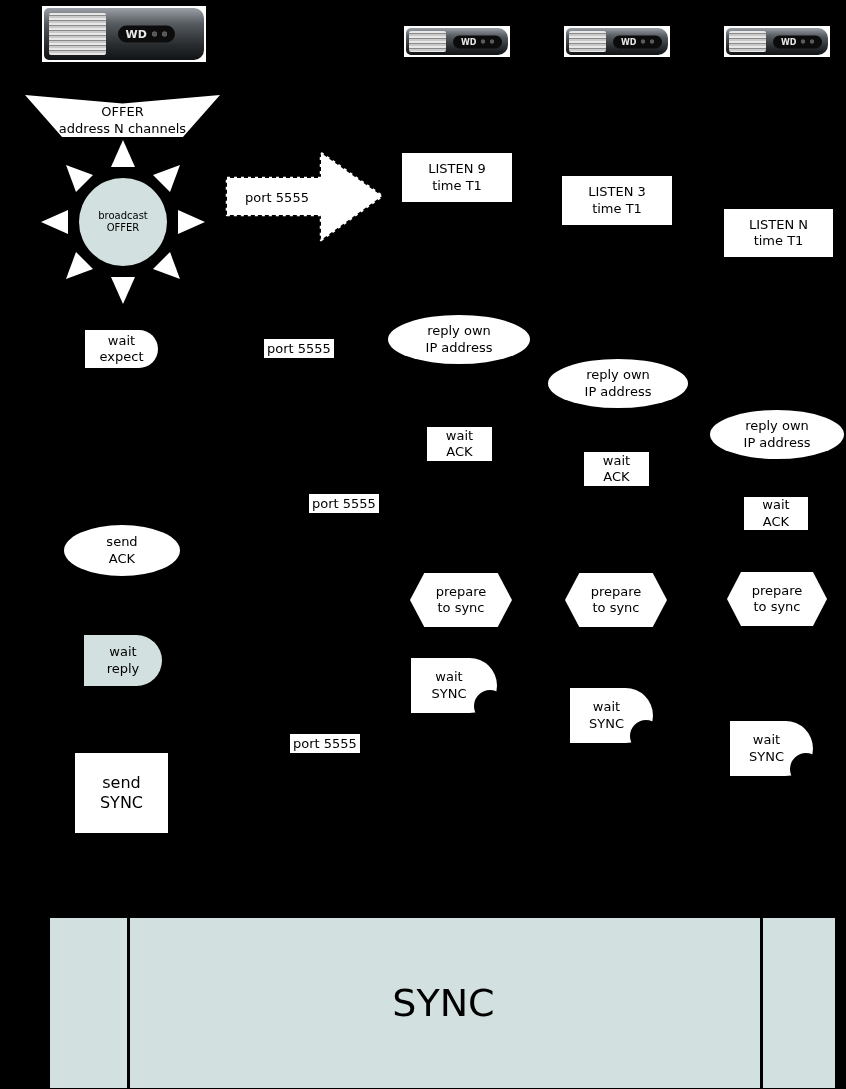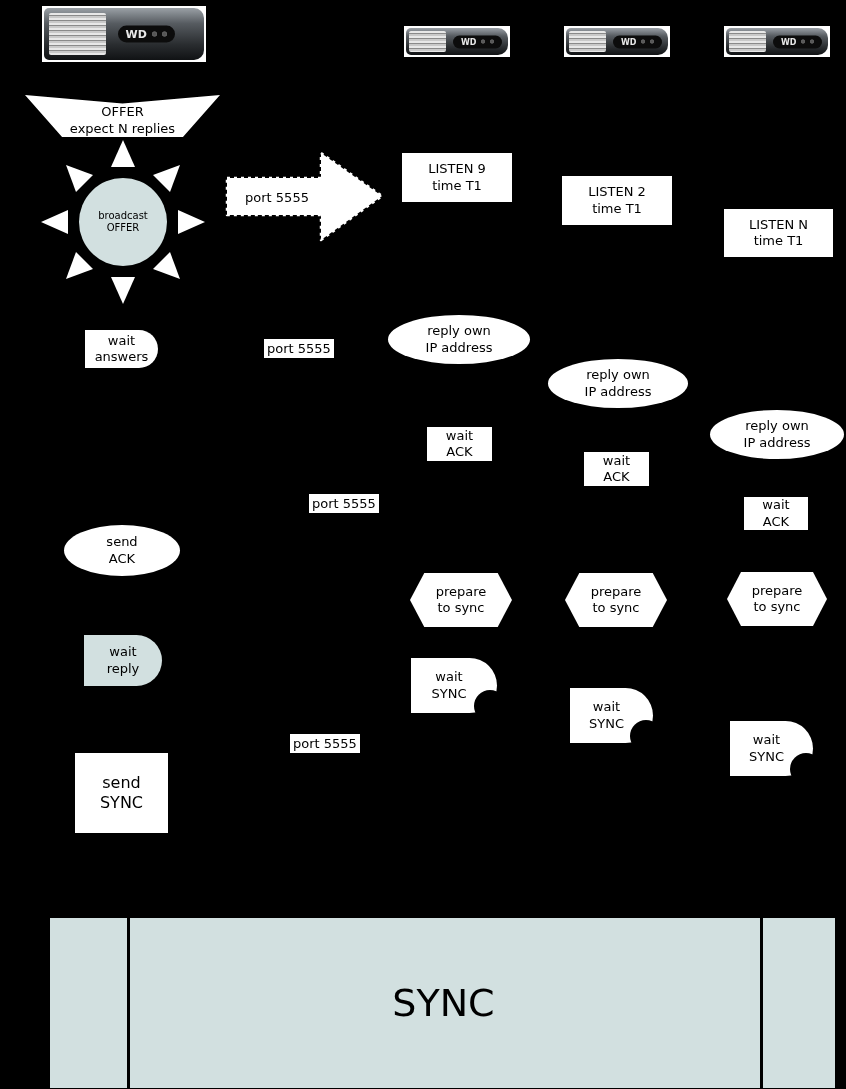--- a/index.html
+++ b/index.html
@@ -95,21 +95,21 @@
       <div class="dev-panel">
         <span class="dev-logo">WD</span>
         <span class="dev-btn"></span>
         <span class="dev-btn"></span>
       </div>
     </div>
   </div>
 
   <div class="shape banner" style="left:25px;top:95px;width:195px;height:42px;">
     <span>OFFER</span>
-    <span>expect N replies</span>
+    <span>address N channels</span>
   </div>
 
   <div class="sun" style="left:38px;top:137px;width:170px;height:170px;">
     <svg width="170" height="170" viewBox="0 0 170 170">
       <g fill="#ffffff">
         <polygon points="85,3 73,30 97,30"></polygon>
         <polygon points="85,167 73,140 97,140"></polygon>
         <polygon points="3,85 30,73 30,97"></polygon>
         <polygon points="167,85 140,73 140,97"></polygon>
         <polygon points="28,28 55,38 38,55"></polygon>
@@ -127,21 +127,21 @@
 
   <div class="arrow-wrap" style="left:225px;top:148px;width:160px;height:97px;">
     <svg width="160" height="97" viewBox="0 0 160 97">
       <polygon points="2,30 96,30 96,5 157,48 96,92 96,67 2,67" fill="#ffffff" stroke="#ffffff" stroke-width="2.5" stroke-dasharray="3 4" stroke-linejoin="round"></polygon>
     </svg>
     <div class="arrow-label">port 5555</div>
   </div>
 
   <div class="shape" style="left:85px;top:330px;width:73px;height:38px;border-radius:0 19px 19px 0;">
     <span>wait</span>
-    <span>answers</span>
+    <span>expect</span>
   </div>
 
 
   <div class="shape ellipse" style="left:64px;top:525px;width:116px;height:51px;">
     <span>send</span>
     <span>ACK</span>
   </div>
 
   <div class="shape pale" style="left:84px;top:635px;width:78px;height:51px;border-radius:0 26px 26px 0;">
     <span>wait</span>
@@ -173,21 +173,21 @@
     <span>prepare</span>
     <span>to sync</span>
   </div>
   <div class="shape" style="left:411px;top:658px;width:86px;height:55px;border-radius:0 28px 28px 0;padding-right:10px;">
     <span>wait</span>
     <span>SYNC</span>
     <span class="notch"></span>
   </div>
 
   <div class="shape" style="left:562px;top:176px;width:110px;height:49px;">
-    <span>LISTEN 2</span>
+    <span>LISTEN 3</span>
     <span>time T1</span>
   </div>
   <div class="shape ellipse" style="left:548px;top:359px;width:140px;height:49px;">
     <span>reply own</span>
     <span>IP address</span>
   </div>
   <div class="shape" style="left:584px;top:452px;width:65px;height:34px;">
     <span>wait</span>
     <span>ACK</span>
   </div>

